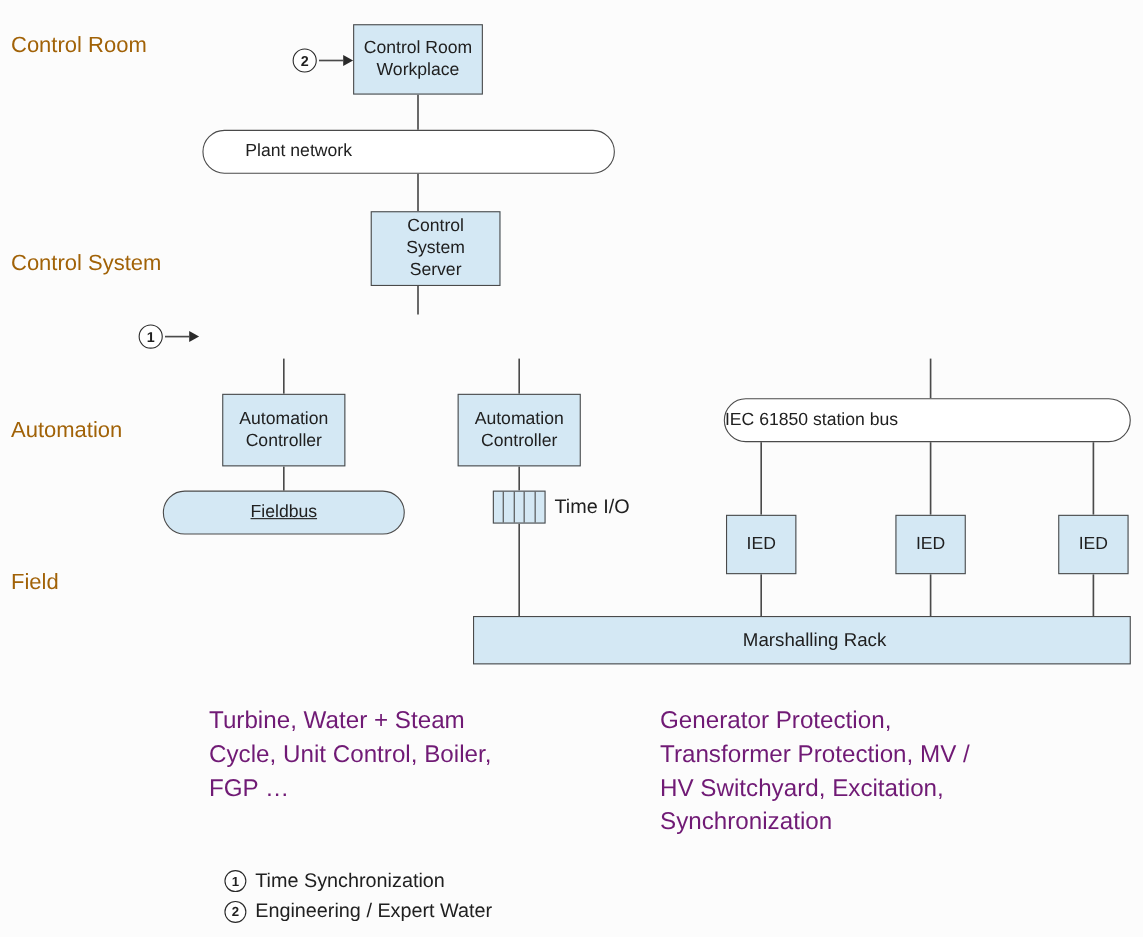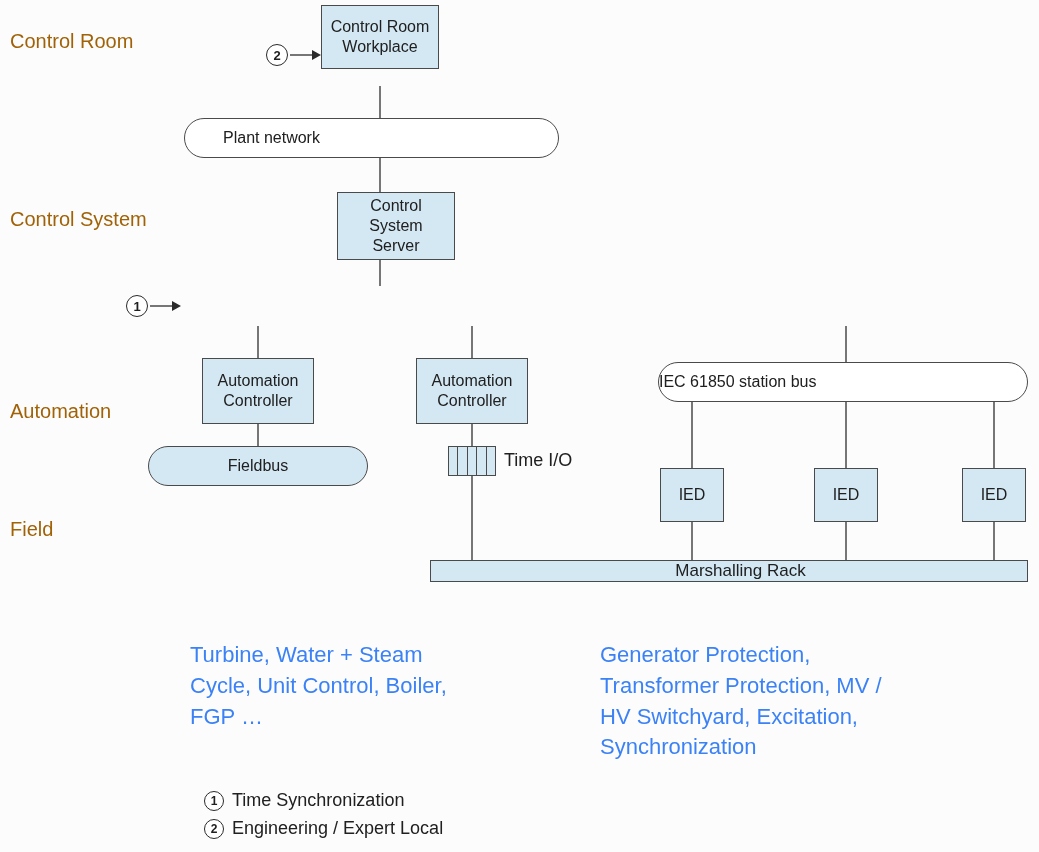--- a/index.html
+++ b/index.html
@@ -53,21 +53,21 @@
     box-sizing: border-box;
   }
   .arrow-right {
     width: 0; height: 0;
     border-top: 5px solid transparent;
     border-bottom: 5px solid transparent;
     border-left: 9px solid #2a2a2a;
   }
   .note {
     font-size: 22px;
-    color: #3b82f6;
+    color: #701a75;
     line-height: 1.4;
   }
   .legend-row {
     display: flex;
     align-items: center;
     gap: 8px;
     font-size: 18px;
   }
   .io-block {
     display: flex;
@@ -115,25 +115,25 @@
       <line x1="846" y1="522" x2="846" y2="560"></line>
       <line x1="994" y1="522" x2="994" y2="560"></line>
 
       <line x1="290" y1="55" x2="312" y2="55"></line>
 
       <line x1="150" y1="306" x2="172" y2="306"></line>
     </g>
   </svg>
 
   <div class="abs row-label" style="left:10px; top:30px;">Control Room</div>
-  <div class="abs row-label" style="left:10px; top:208px;">Control System</div>
-  <div class="abs row-label" style="left:10px; top:380px;margin-top:20px;">Automation</div>
+  <div class="abs row-label" style="left:10px; top:228px;">Control System</div>
+  <div class="abs row-label" style="left:10px; top:380px;">Automation</div>
   <div class="abs row-label" style="left:10px; top:518px;">Field</div>
 
-  <div class="abs blue-box" style="left:321px; top:5px; width:118px; height:64px;">
+  <div class="abs blue-box" style="left:321px; top:22px; width:118px; height:64px;">
     <span>Control Room Workplace</span>
   </div>
 
   <div class="abs circle" style="left:266px; top:44px;">
     <span>2</span>
   </div>
   <div class="abs arrow-right" style="left:312px; top:50px;"></div>
 
   <div class="abs pill" style="left:184px; top:118px; width:375px; height:40px; padding-left:38px;">
     <span>Plant network</span>
@@ -154,21 +154,21 @@
   </div>
 
   <div class="abs blue-box" style="left:416px; top:358px; width:112px; height:66px;">
     <span>Automation Controller</span>
   </div>
 
   <div class="abs pill" style="left:658px; top:362px; width:370px; height:40px; justify-content:flex-start;">
     <span>IEC 61850 station bus</span>
   </div>
 
-  <div class="abs pill blue" style="left:148px; top:446px; width:220px; height:40px; justify-content:center;">
+  <div class="abs pill blue" style="left:148px; top:446px; width:220px; height:40px; justify-content:center;text-decoration:underline;">
     <span>Fieldbus</span>
   </div>
 
   <div class="abs io-block" style="left:448px; top:446px; width:48px; height:30px;">
     <div></div>
       <div></div>
       <div></div>
       <div></div>
       <div></div>
   </div>
@@ -177,34 +177,34 @@
   <div class="abs blue-box" style="left:660px; top:468px; width:64px; height:54px;">
     <span>IED</span>
   </div>
   <div class="abs blue-box" style="left:814px; top:468px; width:64px; height:54px;">
     <span>IED</span>
   </div>
   <div class="abs blue-box" style="left:962px; top:468px; width:64px; height:54px;">
     <span>IED</span>
   </div>
 
-  <div class="abs blue-box" style="left:430px; top:560px; width:598px; height:22px; font-size:17px;padding-left:29px;">
+  <div class="abs blue-box" style="left:430px; top:560px; width:598px; height:44px; font-size:17px;padding-left:29px;">
     <span>Marshalling Rack</span>
   </div>
 
   <div class="abs note" style="left:190px; top:640px; width:260px;">Turbine, Water + Steam Cycle, Unit Control, Boiler, FGP …</div>
 
   <div class="abs note" style="left:600px; top:640px; width:300px;">Generator Protection, Transformer Protection, MV / HV Switchyard, Excitation, Synchronization</div>
 
   <div class="abs legend-row" style="left:204px; top:790px;">
     <div class="circle" style="width:20px;height:20px;font-size:12px;">
       <span>1</span>
     </div>
     <span>Time Synchronization</span>
   </div>
   <div class="abs legend-row" style="left:204px; top:818px;">
     <div class="circle" style="width:20px;height:20px;font-size:12px;">
       <span>2</span>
     </div>
-    <span>Engineering / Expert Local</span>
+    <span>Engineering / Expert Water</span>
   </div>
 
 </div>
 
 </body></html>

